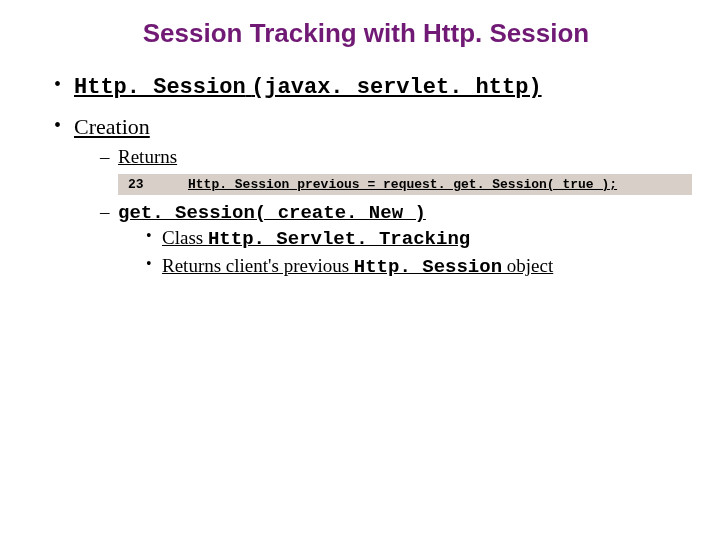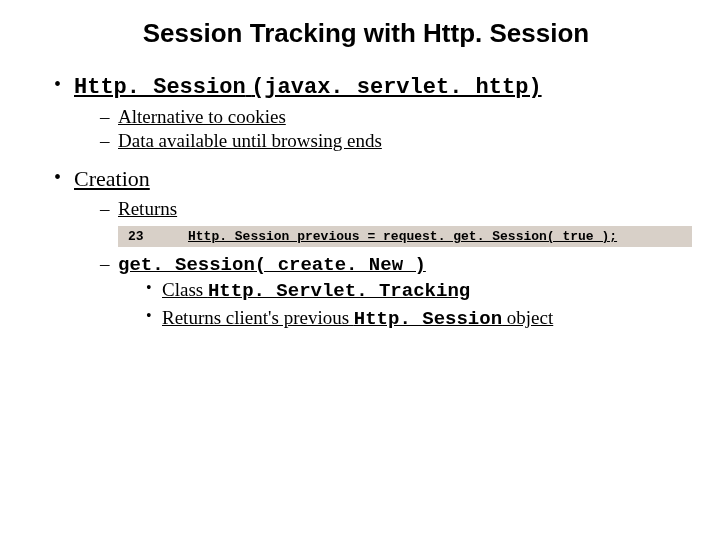--- a/index.html
+++ b/index.html
@@ -11,21 +11,21 @@
     font-family: "Times New Roman", Times, serif;
     color: #000000;
     overflow: hidden;
   }
   .slide {
     padding: 18px 28px 18px 40px;
   }
   .title {
     font-family: Arial, Helvetica, sans-serif;
     font-weight: bold;
-    color: #000000;
+    color: #701a75;
     font-size: 26px;
     text-align: center;
     margin: 0 0 24px 0;
   }
   ul.lvl1 {
     list-style: none;
     padding-left: 14px;
     margin: 0;
     text-decoration: underline;
   }
@@ -99,24 +99,20 @@
 </head>
 <body>
 
 <div class="slide">
   <h1 class="title">Session Tracking with Http. Session</h1>
 
   <ul class="lvl1">
     <li>
       <span class="mono">Http. Session</span>
       <span class="mono">(javax. servlet. http)</span>
-      <ul class="lvl2">
-        <li>Alternative to cookies</li>
-        <li>Data available until browsing ends</li>
-      </ul>
     </li>
 
     <li>
       <span>Creation</span>
       <ul class="lvl2">
         <li>Returns</li>
       </ul>
 
       <div class="codeblock">
         <span class="ln">23</span><span>Http. Session previous = request. get. Session( true );</span>

